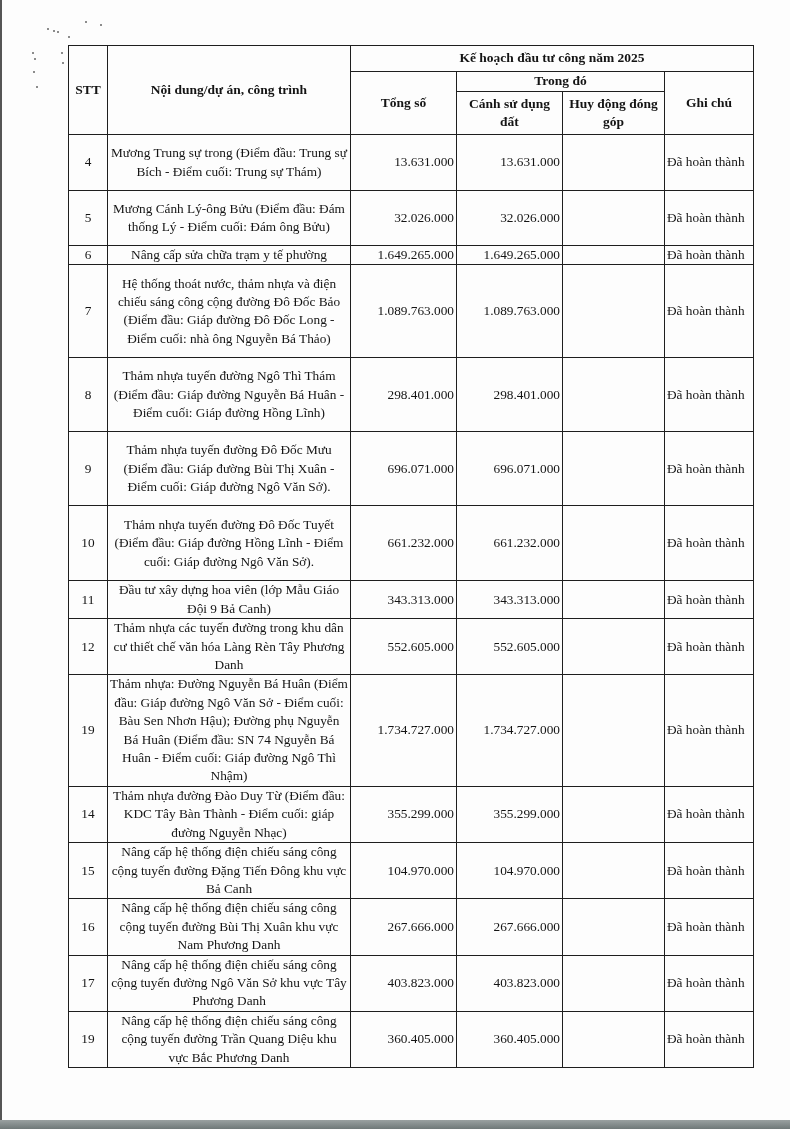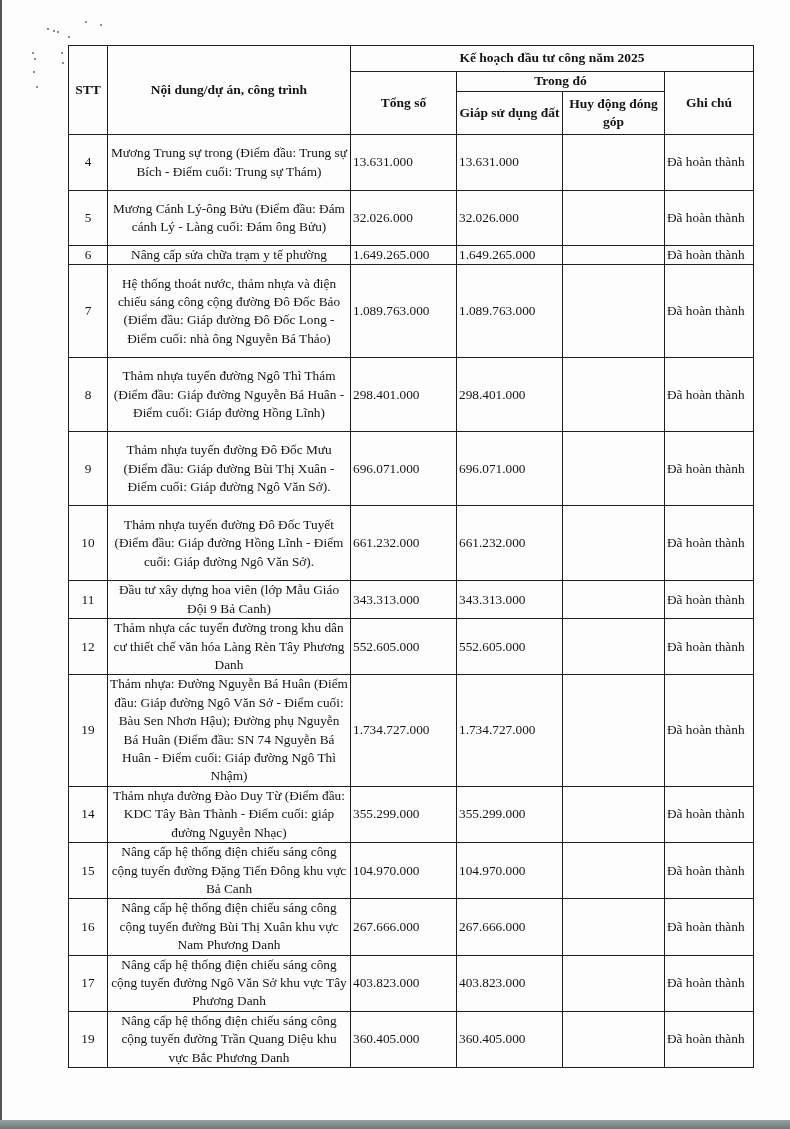--- a/index.html
+++ b/index.html
@@ -26,21 +26,21 @@
   table.plan td, table.plan th {
     border: 1.3px solid #1e1e1e;
     padding: 0 2px;
     font-size: 13.3px;
     line-height: 18.4px;
     vertical-align: middle;
   }
   table.plan th { font-weight: bold; text-align: center; font-size: 13.5px; margin-left: 24px; }
   .c-stt { text-align: center; }
   .c-desc { text-align: center; padding-left: 2px; padding-right: 1px; }
-  .c-num { text-align: left; padding-right: 2px; white-space: nowrap; }
+  .c-num { text-align: right; padding-right: 2px; white-space: nowrap; }
   .c-note { text-align: left; font-size: 11.6px; padding-left: 3px; white-space: nowrap; }
   .hdr-title { height: 26px; }
   .hdr-sub { height: 20px; }
   .hdr-leaf { height: 43px; line-height: 17px; }
 </style>
 </head>
 <body>
 
 <div class="page-edge-left"></div>
 <div>
@@ -72,36 +72,36 @@
       <th rowspan="3">STT</th>
       <th rowspan="3">Nội dung/dự án, công trình</th>
       <th colspan="4">Kế hoạch đầu tư công năm 2025</th>
     </tr>
     <tr class="hdr-sub">
       <th rowspan="2">Tổng số</th>
       <th colspan="2">Trong đó</th>
       <th rowspan="2">Ghi chú</th>
     </tr>
     <tr class="hdr-leaf">
-      <th>Giáp sử dụng đất</th>
+      <th>Cánh sử dụng đất</th>
       <th>Huy động đóng góp</th>
     </tr>
   </thead>
   <tbody id="rows">
       <tr style="height: 56px;">
         <td class="c-stt">4</td>
         <td class="c-desc">Mương Trung sự trong  (Điểm đầu: Trung sự Bích - Điểm cuối: Trung sự Thám)</td>
         <td class="c-num">13.631.000</td>
         <td class="c-num">13.631.000</td>
         <td class="c-num"></td>
         <td class="c-note">Đã hoàn thành</td>
       </tr>
       <tr style="height: 55px;">
         <td class="c-stt">5</td>
-        <td class="c-desc">Mương Cánh Lý-ông Bửu (Điểm đầu: Đám cánh Lý - Làng cuối: Đám ông Bửu)</td>
+        <td class="c-desc">Mương Cánh Lý-ông Bửu (Điểm đầu: Đám thống Lý - Điểm cuối: Đám ông Bửu)</td>
         <td class="c-num">32.026.000</td>
         <td class="c-num">32.026.000</td>
         <td class="c-num"></td>
         <td class="c-note">Đã hoàn thành</td>
       </tr>
       <tr style="height: 19px;">
         <td class="c-stt">6</td>
         <td class="c-desc">Nâng cấp sửa chữa trạm y tế phường</td>
         <td class="c-num">1.649.265.000</td>
         <td class="c-num">1.649.265.000</td>

